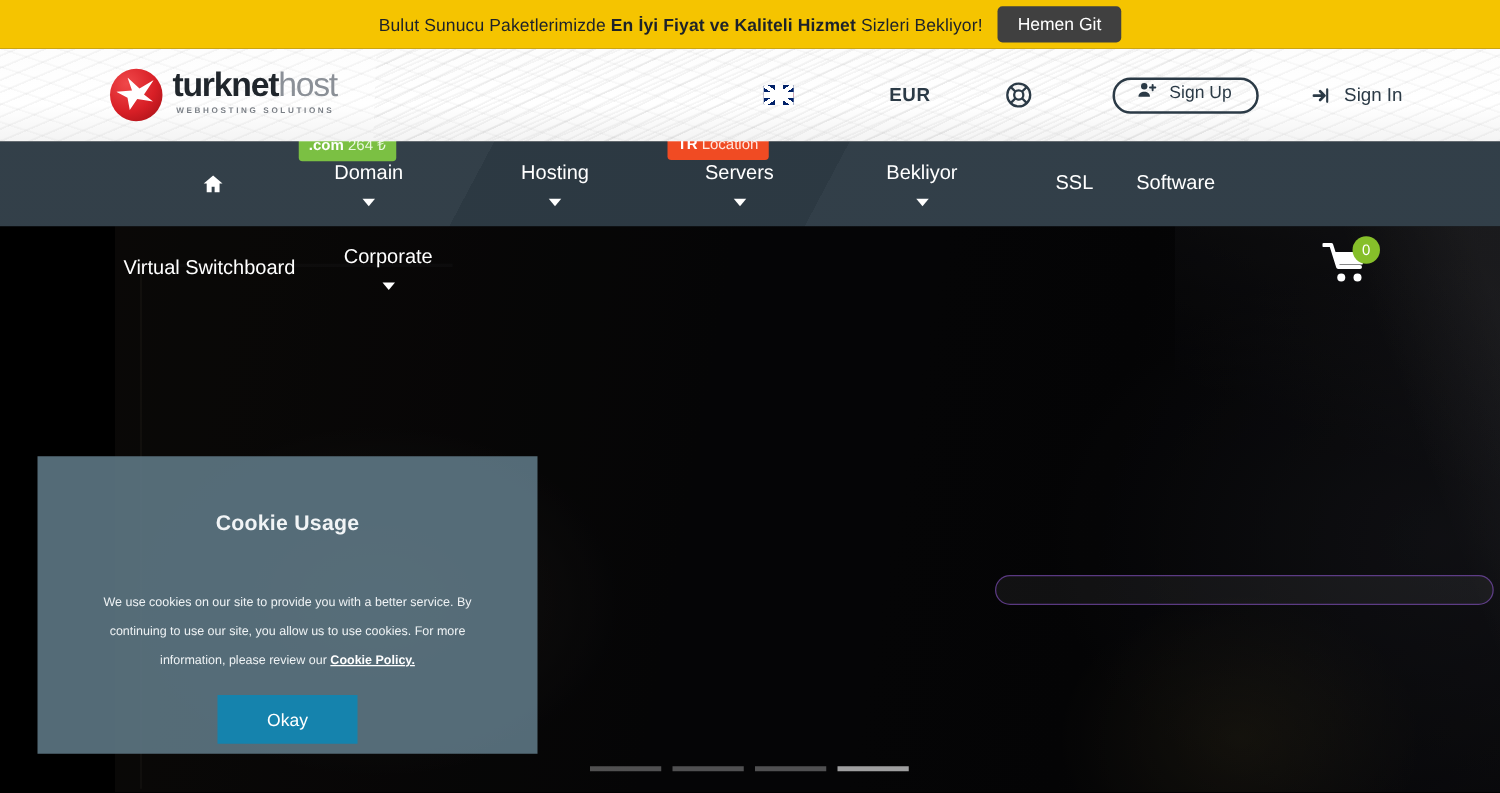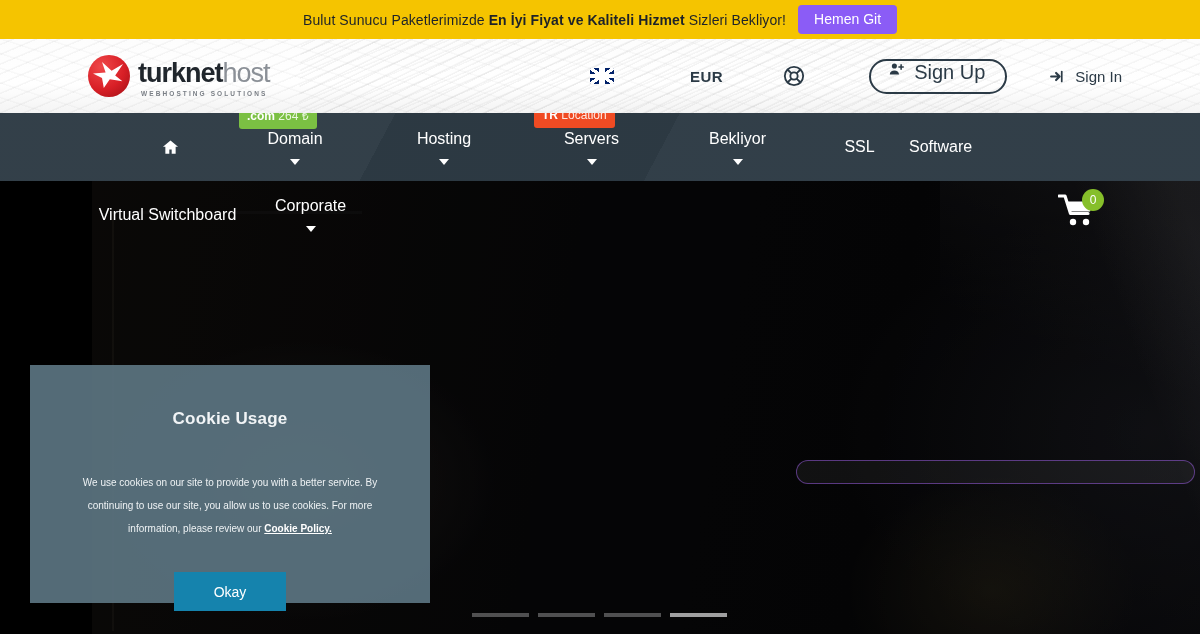--- a/index.html
+++ b/index.html
@@ -13,21 +13,21 @@
   
   .promo {
     position: absolute; top: 0; left: 0; width: 1200px; height: 39px;
     background: #f5c400;
     display: flex; align-items: center; justify-content: center; gap: 12px;
     z-index: 40;
   }
   .promo-text { font-size: 14px; color: #1d2229; letter-spacing: .1px; }
   .promo-text b { font-weight: 700; }
   .promo-btn {
-    background: #8b5cf6; color: #fff; font-size: 14px;
+    background: #404040; color: #fff; font-size: 14px;
     padding: 7px 16px 8px; border-radius: 4px; border: none;
     cursor: pointer; line-height: 1; font-family: inherit;
   }
 
   
   .header {
     position: absolute; top: 39px; left: 0; width: 1200px; height: 74px;
     background: #ffffff;
     overflow: hidden; z-index: 30;
   }
@@ -38,21 +38,21 @@
       repeating-linear-gradient(18deg, rgba(0,0,0,0.025) 0px, rgba(0,0,0,0.025) 1px, rgba(0,0,0,0) 2px, rgba(0,0,0,0) 14px),
       linear-gradient(180deg,#fdfdfd 0%, #ffffff 60%, #f4f4f4 100%);
     opacity: .95;
   }
   .header-texture::after{
     content:"";position:absolute;left:300px;top:-60px;width:700px;height:200px;
     background: repeating-linear-gradient(-28deg, rgba(0,0,0,0.045) 0px, rgba(0,0,0,0.045) 1px, rgba(0,0,0,0) 2px, rgba(0,0,0,0) 7px);
     transform: rotate(2deg);
   }
 
-  .logo { position: absolute; left: 88px; top: 16px; display: flex; align-items: flex-end; gap: 8px; }
+  .logo { position: absolute; left: 88px; top: 16px; display: flex; align-items: flex-start; gap: 8px; }
   .logo-mark {
     width: 42px; height: 42px; border-radius: 50%;
     background: radial-gradient(circle at 32% 28%, #f0484a 0%, #d81f26 55%, #9d0f15 100%);
     position: relative; overflow: hidden; flex: none;
   }
   .logo-mark::before{
     content:""; position:absolute; left:5px; top:7px; width:30px; height:26px;
     background:#fff;
     clip-path: polygon(0% 44%, 42% 40%, 30% 0%, 62% 34%, 100% 8%, 74% 52%, 98% 74%, 56% 66%, 36% 100%, 30% 62%);
   }
@@ -87,24 +87,24 @@
       linear-gradient(to bottom, transparent 42%, #C8102E 42%, #C8102E 58%, transparent 58%),
       linear-gradient(to right, transparent 42%, #C8102E 42%, #C8102E 58%, transparent 58%);
   }
   .flag-wrap{ padding: 0 22px 0 0; margin-right: 10px; cursor: pointer; display:flex; align-items:center;}
   .currency {
     font-size: 15px; font-weight: 700; color: #2b3a46; letter-spacing: .5px;
     padding: 0 28px; cursor: pointer;
   }
   .support-icon { padding: 0 16px; cursor: pointer; display: flex; align-items: center; }
   .signup-btn {
-    display: flex; align-items: flex-start; gap: 9px;
+    display: flex; align-items: flex-end; gap: 9px;
     border: 2px solid #2b3a46; border-radius: 22px;
     padding: 0 20px 8px 17px; margin-left: 32px; background: transparent;
-    color: #2b3a46; font-size: 20px; cursor: pointer; font-family: inherit;
+    color: #2b3a46; font-size: 14px; cursor: pointer; font-family: inherit;
   }
   .signin-btn {
     display: flex; align-items: center; gap: 9px;
     margin-left: 26px; color: #2b3a46; font-size: 15px;
     background: none; border: none; cursor: pointer; font-family: inherit;
   }
 
   
   .navbar {
     position: absolute; top: 113px; left: 0; width: 1200px; height: 68px;
@@ -210,21 +210,21 @@
     background: rgba(96,122,136,0.88); z-index: 60;
     padding: 30px 26px 0; text-align: center; color: #f1f4f6;
   }
   .cookie-title { font-size: 17px; font-weight: 700; letter-spacing: .2px; margin-top: 14px; }
   .cookie-body {
     margin-top: 42px; font-size: 10px; line-height: 23px; color: #eef2f4;
     padding: 0 8px;
   }
   .cookie-link { font-weight: 700; text-decoration: underline; color: #fff; cursor: pointer; }
   .cookie-okay {
-    margin-top: 32px; width: 112px; height: 39px; background: #1583ad;
+    margin-top: 16px; width: 112px; height: 39px; background: #1583ad;
     color: #fff; border: none; font-size: 14px; cursor: pointer; font-family: inherit;
   }
 </style>
 </head>
 <body>
 
 <div class="page">
 
   <div class="promo">
     <div class="promo-text">

